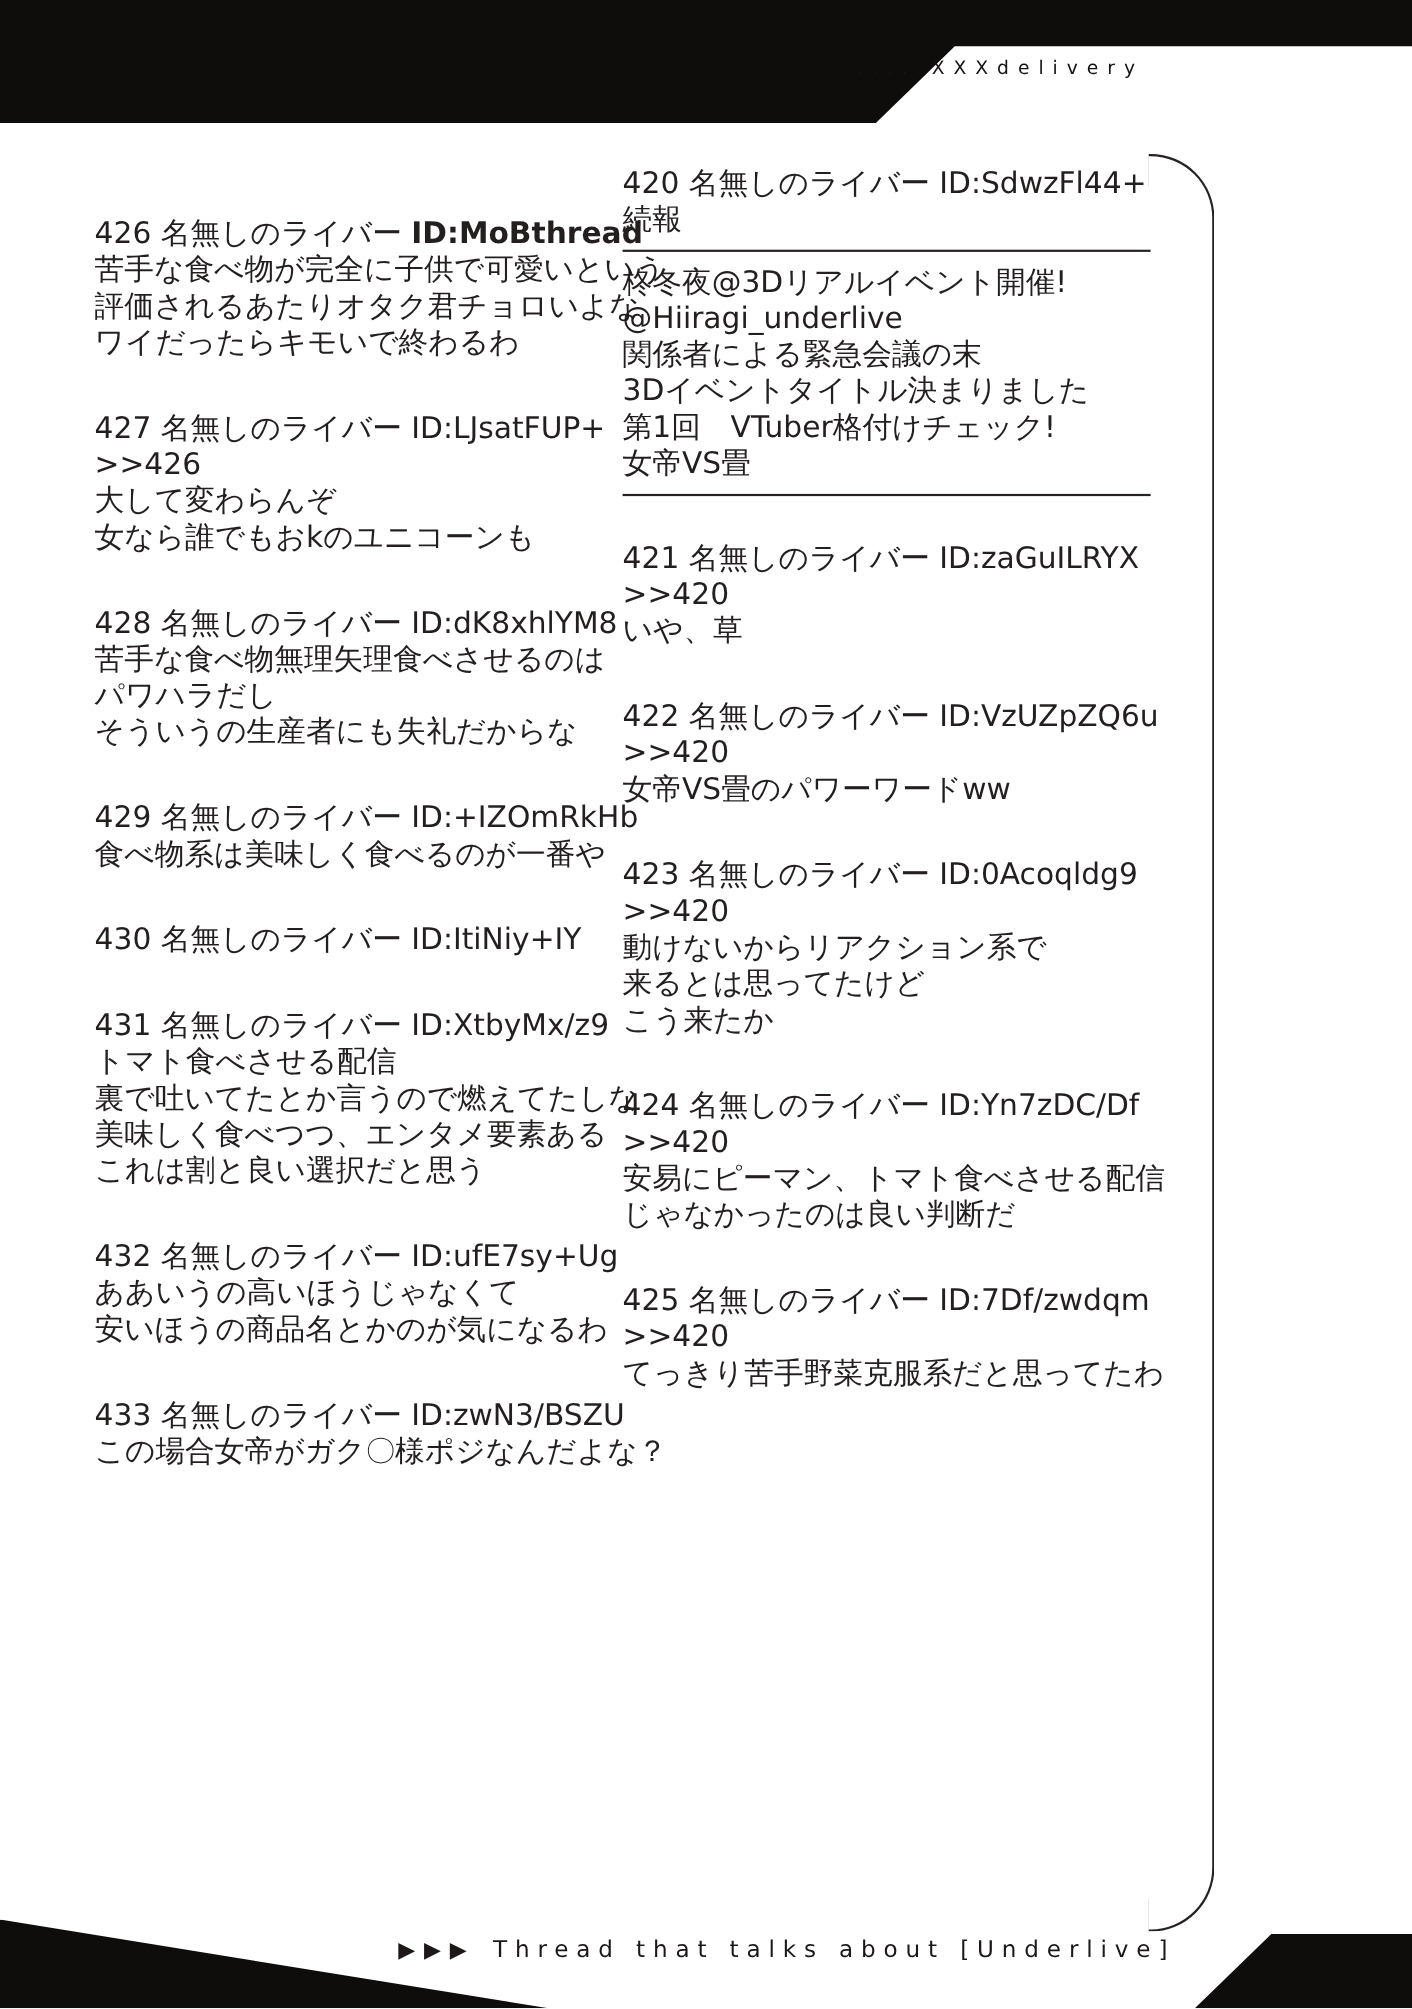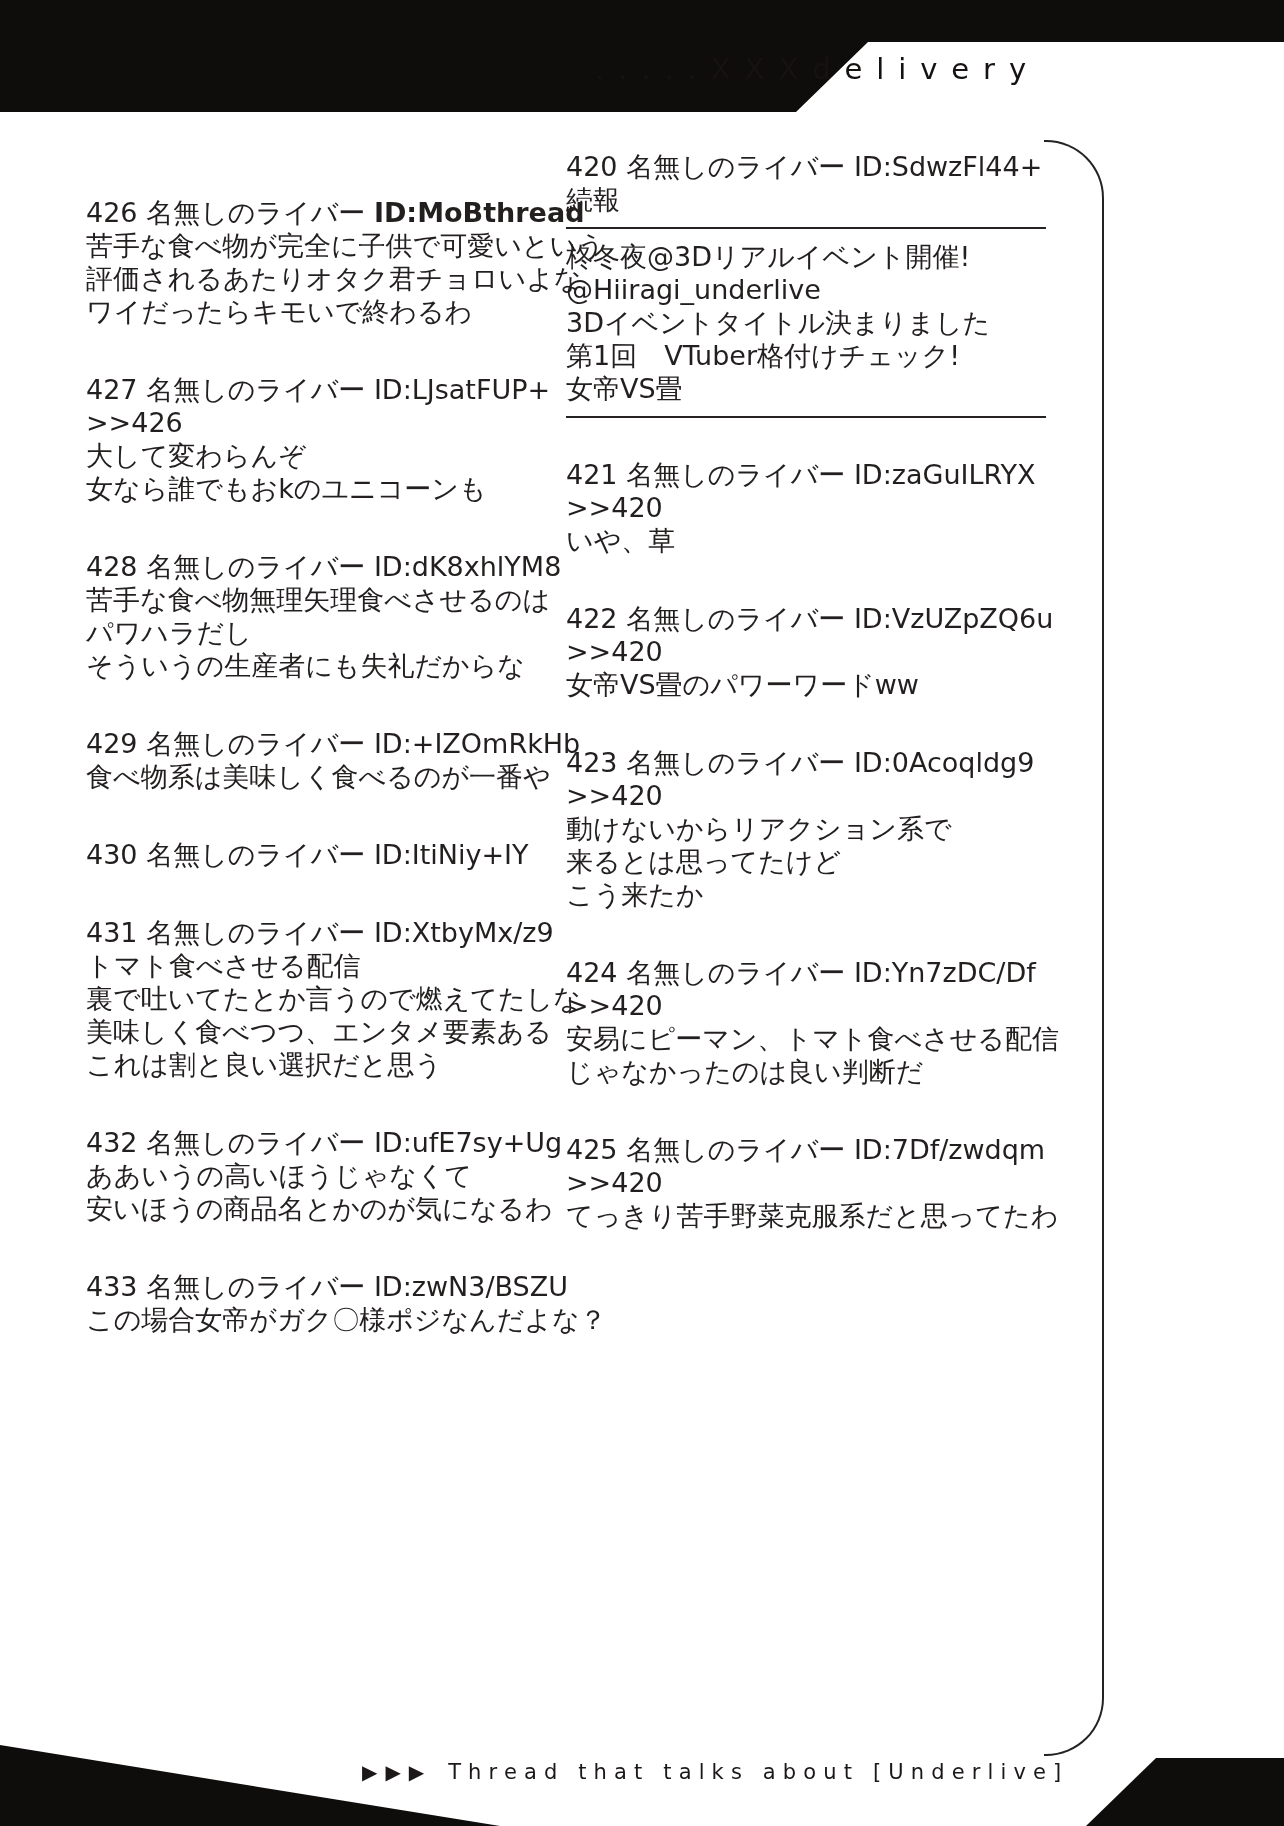--- a/index.html
+++ b/index.html
@@ -12,21 +12,21 @@
     color:#231f1f;
   }
   
   .top-banner{
     position:absolute;top:0;left:0;width:1284px;height:112px;
     background:#0f0c0c;
     clip-path:polygon(0 0,1284px 0,1284px 42px,868px 42px,796px 112px,0 112px);
   }
   .brand-text{
     position:absolute;top:52px;right:244px;
-    font-size:29px;font-weight:500;letter-spacing:0.48em;
+    font-size:17px;font-weight:500;letter-spacing:0.48em;
     color:#161212;white-space:nowrap;
   }
   
   .frame-line{
     position:absolute;left:1044px;top:140px;width:58px;height:1612px;
     border:2px solid #262222;border-left:none;
     border-radius:0 58px 58px 0;
   }
   
   .col{position:absolute;top:150px;}
@@ -115,20 +115,21 @@
         <div class="post-line">この場合女帝がガク〇様ポジなんだよな？</div>
       </article>
     </div>
   <div id="col-right" class="col col-right">
       <article class="post with-quote">
         <div class="post-header"><span class="p-num">420</span> <span class="p-author">名無しのライバー</span> <span class="p-id">ID:SdwzFl44+</span></div>
         <div class="post-line">続報</div>
         <div class="quote-divider"></div>
         <div class="post-line quote-line">柊冬夜@3Dリアルイベント開催!</div>
         <div class="post-line quote-line">@Hiiragi_underlive</div>
+        <div class="post-line quote-line">関係者による緊急会議の末</div>
         <div class="post-line quote-line">3Dイベントタイトル決まりました</div>
         <div class="post-line quote-line">第1回　VTuber格付けチェック!</div>
         <div class="post-line quote-line">女帝VS畳</div>
         <div class="quote-divider"></div>
       </article>
       <article class="post">
         <div class="post-header"><span class="p-num">421</span> <span class="p-author">名無しのライバー</span> <span class="p-id">ID:zaGuILRYX</span></div>
         <div class="post-line">&gt;&gt;420</div>
         <div class="post-line">いや、草</div>
       </article>

